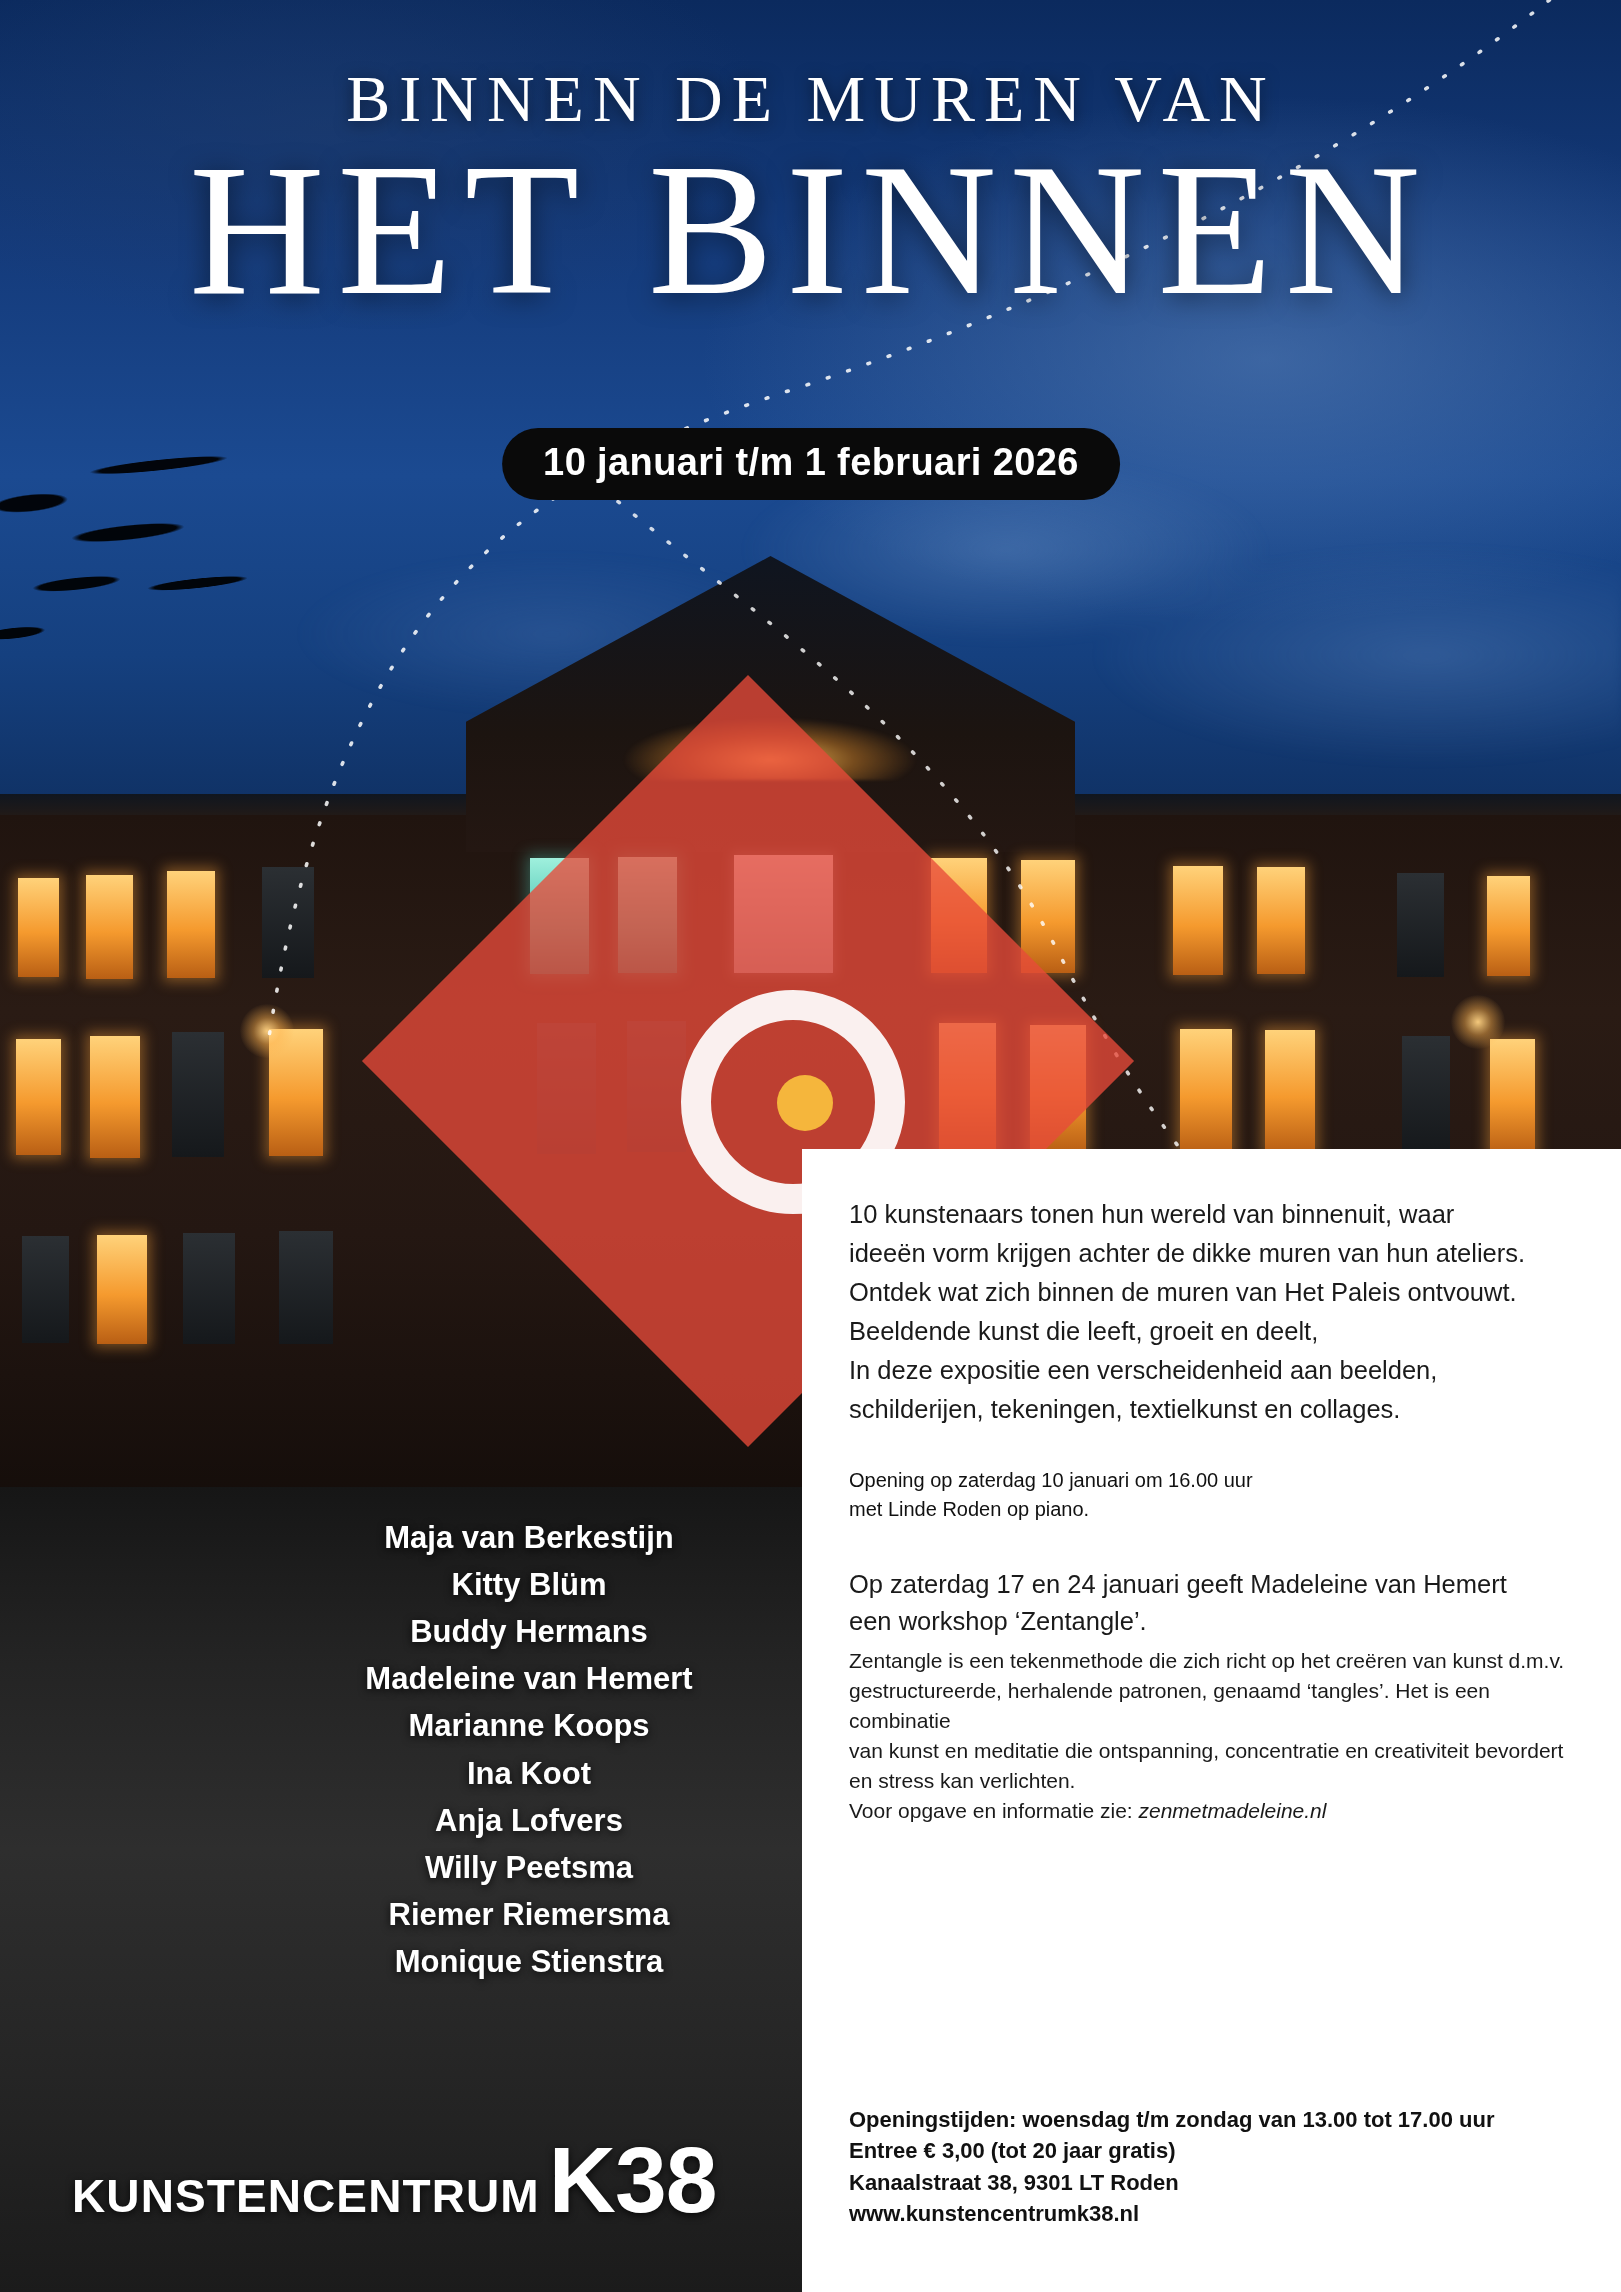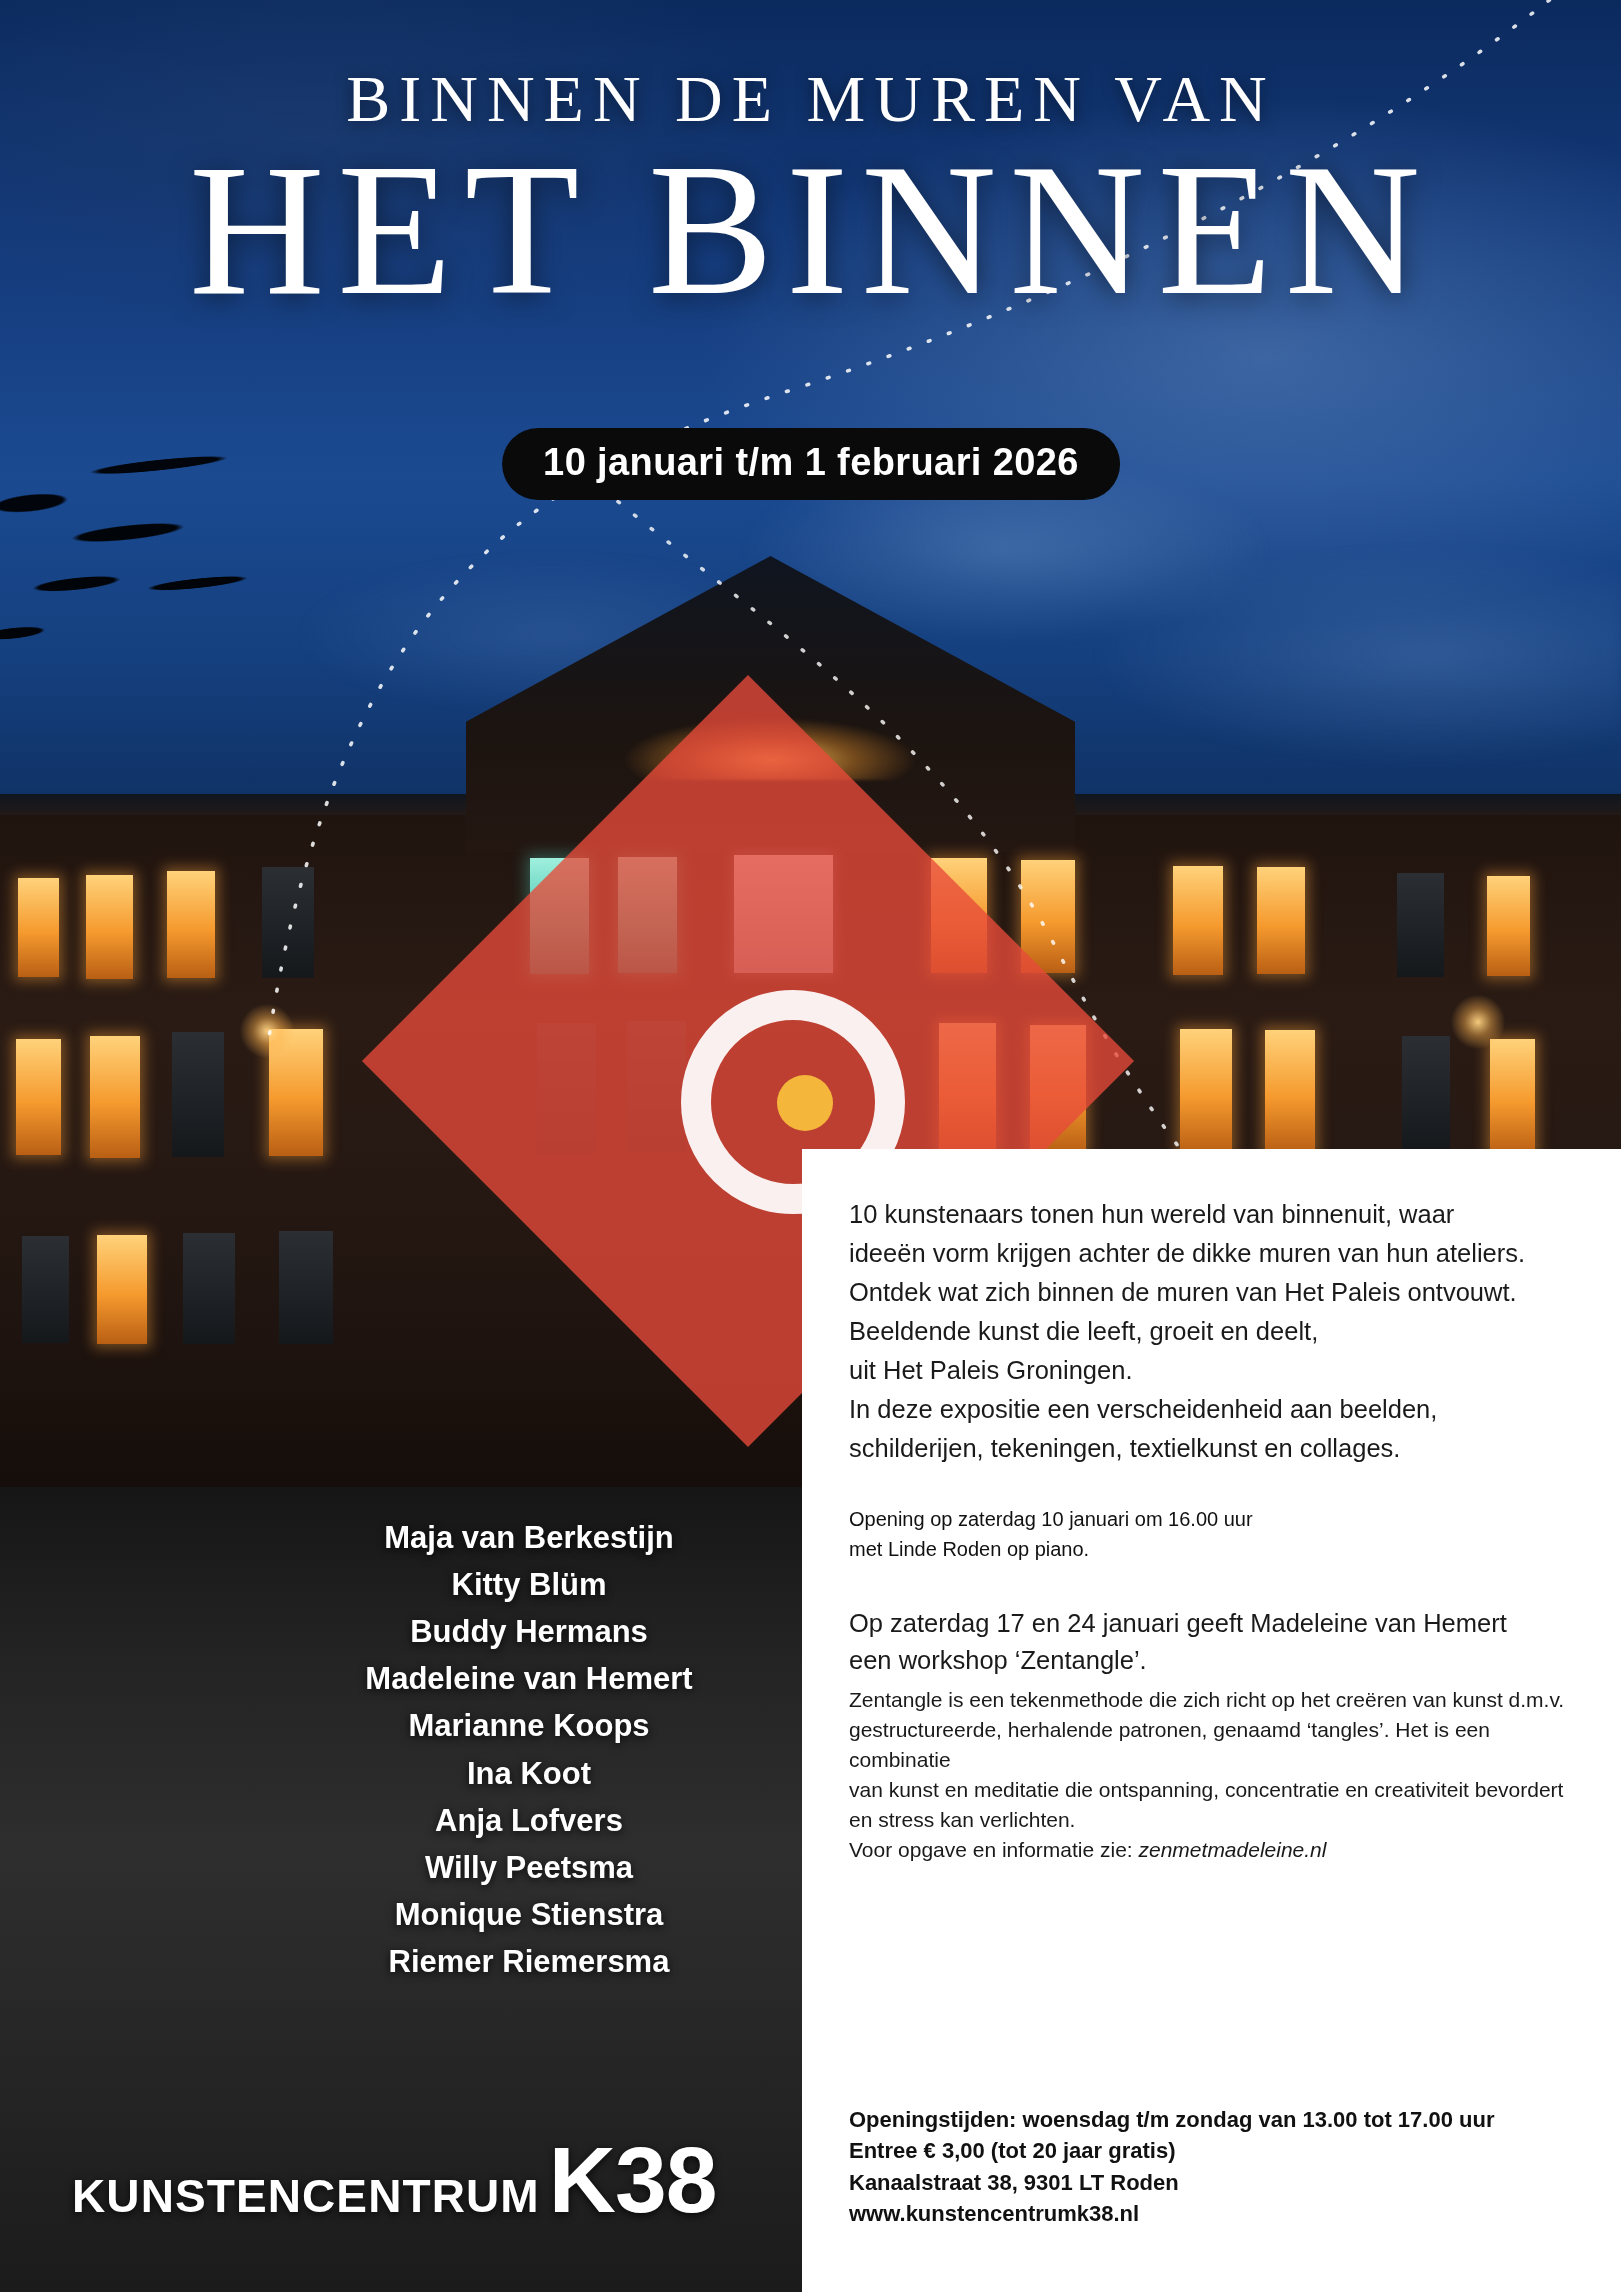--- a/index.html
+++ b/index.html
@@ -346,37 +346,36 @@
 
   <div class="artists">
     <div>Maja van Berkestijn</div>
     <div>Kitty Blüm</div>
     <div>Buddy Hermans</div>
     <div>Madeleine van Hemert</div>
     <div>Marianne Koops</div>
     <div>Ina Koot</div>
     <div>Anja Lofvers</div>
     <div>Willy Peetsma</div>
+    <div>Riemer Riemersma</div>
     <div>Monique Stienstra</div>
-    <div>Riemer Riemersma</div>
   </div>
 
   <div class="logo">
     <span class="word">KUNSTENCENTRUM</span>
     <span class="k38">K38</span>
   </div>
 
   <div class="panel">
     <div class="panel-inner">
       <div class="intro">
         <p>10 kunstenaars tonen hun wereld van binnenuit, waar</p>
         <p>ideeën vorm krijgen achter de dikke muren van hun ateliers.</p>
         <p>Ontdek wat zich binnen de muren van Het Paleis ontvouwt.</p>
         <p>Beeldende kunst die leeft, groeit en deelt,</p>
-        <p>uit Het Paleis Groningen.</p>
         <p>In deze expositie een verscheidenheid aan beelden,</p>
         <p>schilderijen, tekeningen, textielkunst en collages.</p>
       </div>
 
       <div class="opening">
         <p>Opening op zaterdag 10 januari om 16.00 uur</p>
         <p>met Linde Roden op piano.</p>
       </div>
 
       <div class="workshop">

